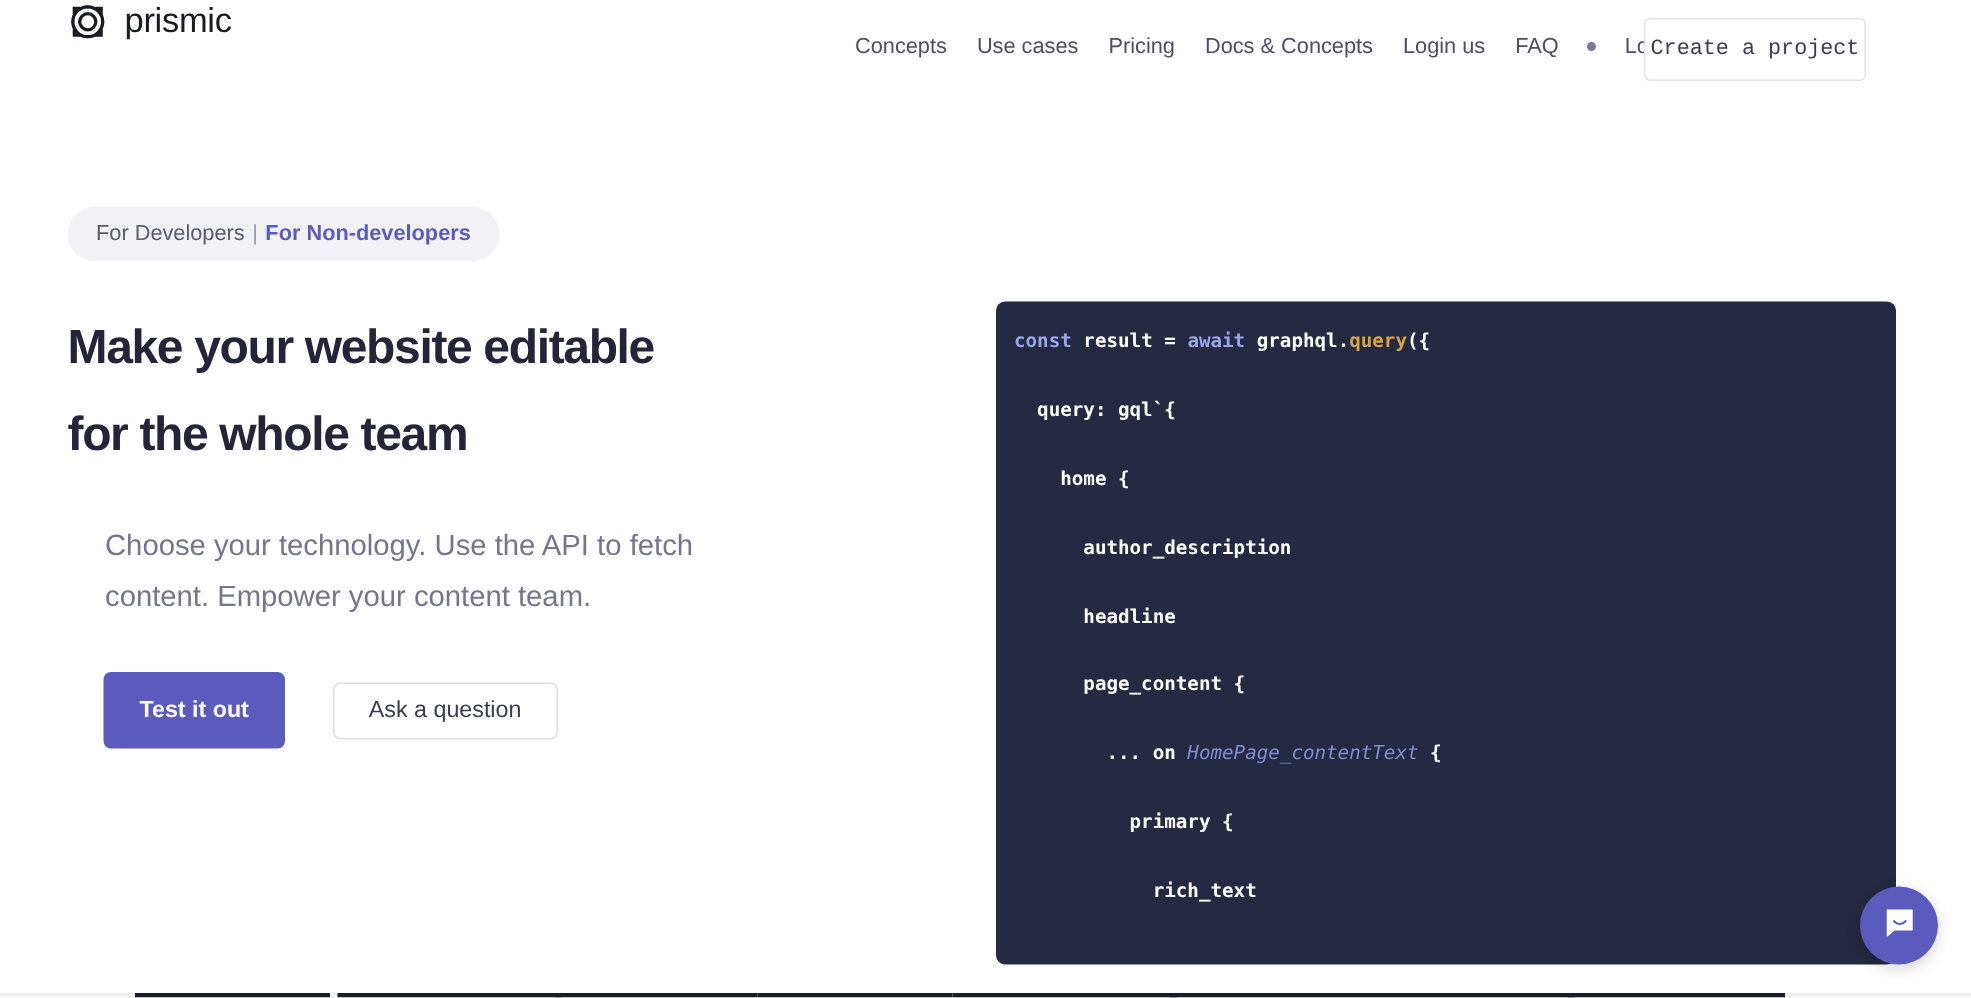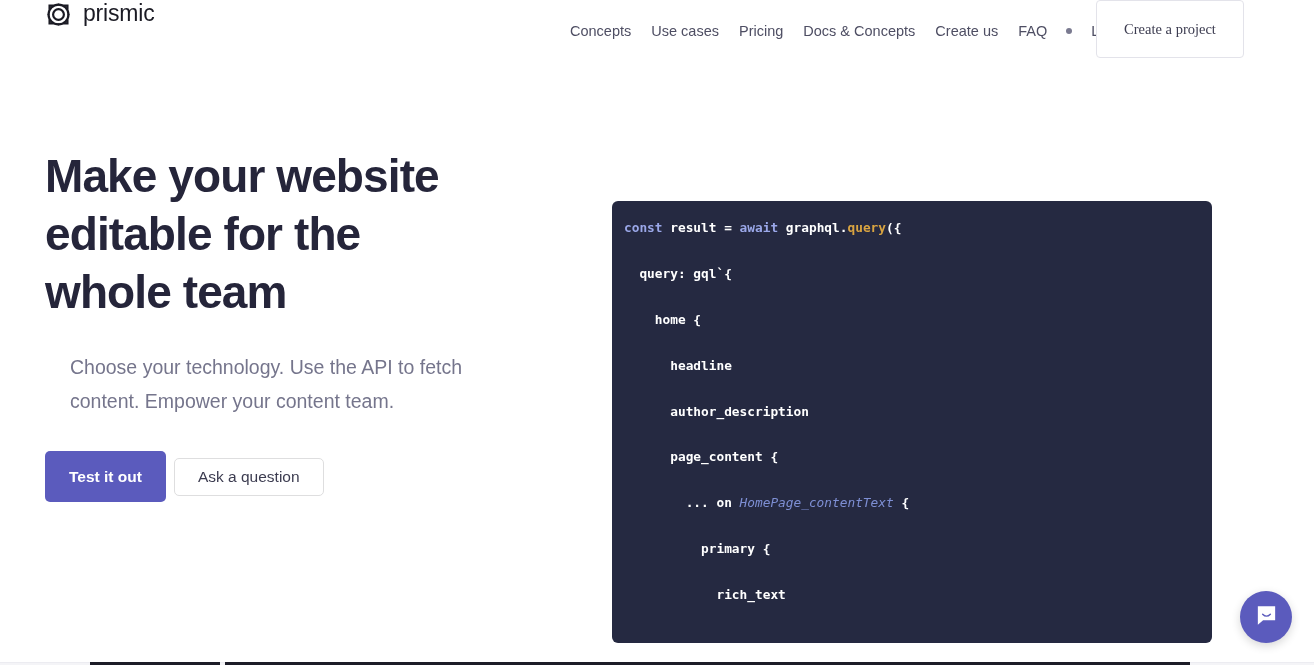--- a/index.html
+++ b/index.html
@@ -63,29 +63,29 @@
     width: 6px; height: 6px;
     border-radius: 50%;
     background: #7a7a90;
     margin: 0 9px;
     flex: none;
   }
 
   .create-project-btn {
     position: absolute;
     left: 1096px;
-    top: 0px;
+    top: 12px;
     width: 148px;
-    height: 58px;
+    height: 42px;
     border: 1px solid #e3e3ea;
     border-radius: 4px;
     background: #ffffff;
     color: #3c3c50;
     font-size: 14.5px;
-    font-family: Liberation Serif, serif;
+    font-family: Liberation Mono, monospace;
     cursor: pointer;
     display: flex;
     align-items: center;
     justify-content: center;
   }
 
   
   .hero {
     position: relative;
     width: 100%;
@@ -106,22 +106,22 @@
     border-radius: 40px;
     padding: 9px 19px;
     font-size: 14.5px;
     line-height: 18px;
   }
   .audience-pill .seg-a { color: #5a5a70; }
   .audience-pill .seg-sep { color: #9a9ab0; padding: 0 5px; }
   .audience-pill .seg-b { color: #5b5bbd; font-weight: 600; }
 
   .hero-title {
-    margin-top: 9px;
-    font-size: 46px;
+    margin-top: 28px;
+    font-size: 32px;
     line-height: 58px;
     font-weight: 700;
     color: #25253a;
     letter-spacing: -0.9px;
     max-width: 420px;
   }
 
   .hero-sub {
     margin-top: 29px;
     font-size: 19.5px;
@@ -129,21 +129,22 @@
     color: #75758c;
     max-width: 400px;
     font-weight: 400;
     margin-left: 25px;
   }
 
   .hero-actions {
     margin-top: 33px;
     display: flex;
     align-items: center;
-    gap: 8px;
+    gap: 32px;
+    margin-left: 24px;
   }
   .btn-primary {
     background: #5b5bbd;
     color: #ffffff;
     border: none;
     border-radius: 5px;
     font-size: 15.5px;
     font-weight: 700;
     font-family: "Liberation Sans", sans-serif;
     height: 51px;
@@ -158,21 +159,21 @@
     font-size: 15.5px;
     font-family: "Liberation Sans", sans-serif;
     height: 38px;
     padding: 0 23px;
     cursor: pointer;
   }
 
   
   .hero-right {
     position: absolute;
-    left: 612px;
+    left: 664px;
     top: 135px;
     width: 488px;
   }
 
   .code-panel {
     width: 600px;
     height: 442px;
     background: #252941;
     border-radius: 6px;
     padding: 16px 0 0 0;
@@ -258,52 +259,57 @@
       </svg>
     </span>
     <span class="brand-name">prismic</span>
   </a>
 
   <nav class="main-nav">
     <a class="nav-link" href="#">Concepts</a>
     <a class="nav-link" href="#">Use cases</a>
     <a class="nav-link" href="#">Pricing</a>
     <a class="nav-link" href="#">Docs &amp; Concepts</a>
-    <a class="nav-link" href="#">Create us</a>
+    <a class="nav-link" href="#">Login us</a>
     <a class="nav-link" href="#">FAQ</a>
     <span class="nav-dot"></span>
     <a class="nav-link" href="#">Login</a>
   </nav>
 
   <button class="create-project-btn">Create a project</button>
 </header>
 
 <main class="hero">
 
   <div class="hero-left">
 
+    <div class="audience-pill">
+      <span class="seg-a">For Developers</span>
+      <span class="seg-sep">|</span>
+      <span class="seg-b">For Non-developers</span>
+    </div>
 
     <h1 class="hero-title">Make your website editable for the whole team</h1>
 
     <p class="hero-sub">Choose your technology. Use the API to fetch content. Empower your content team.</p>
 
     <div class="hero-actions">
       <button class="btn-primary">Test it out</button>
       <button class="btn-secondary">Ask a question</button>
     </div>
   </div>
 
   <div class="hero-right">
 
     <div class="code-panel">
       <pre class="code-body" id="code-body"><span class="code-line"><span class="tok-kw">const </span><span class="tok-plain">result </span><span class="tok-plain">= </span><span class="tok-kw">await </span><span class="tok-plain">graphql.</span><span class="tok-fn">query</span><span class="tok-plain">({</span></span>
 <span class="code-line"><span class="tok-plain">  query: gql`{</span></span>
 <span class="code-line"><span class="tok-plain">    home {</span></span>
+<span class="code-line"><span class="tok-plain">      author_description</span></span>
 <span class="code-line"><span class="tok-plain">      headline</span></span>
-<span class="code-line"><span class="tok-plain">      author_description</span></span>
 <span class="code-line"><span class="tok-plain">      page_content {</span></span>
 <span class="code-line"><span class="tok-plain">        ... on </span><span class="tok-type">HomePage_contentText</span><span class="tok-plain"> {</span></span>
 <span class="code-line"><span class="tok-plain">          primary {</span></span>
 <span class="code-line"><span class="tok-plain">            rich_text</span></span>
 
 
 
 
 
 

